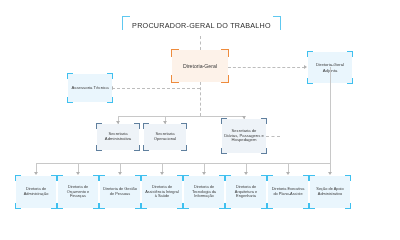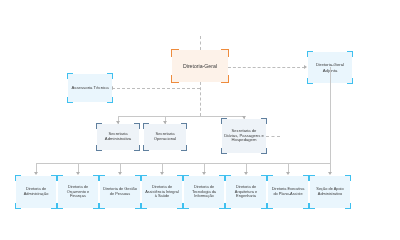--- a/index.html
+++ b/index.html
@@ -73,20 +73,25 @@
   #sec-ope{left:144px;top:124px;width:42px;height:26px;font-size:4.2px;}
   #sec-dia{left:222px;top:119px;width:44px;height:34px;font-size:4.2px;}
 
   .leaf{width:40px;height:32px;font-size:3.9px;top:176px;}
 </style>
 </head>
 <body>
 
 <div id="chart">
 
+  <div class="node" id="title-node">
+    <span class="brk tl"></span>
+    <span class="brk tr"></span>
+    <span class="lbl">PROCURADOR-GERAL DO TRABALHO</span>
+  </div>
 
   <div class="dash-v" style="left:200px;top:36px;height:14px;"></div>
 
   <div class="node" id="dg">
     <span class="brk tl"></span>
     <span class="brk tr"></span>
     <span class="brk bl"></span>
     <span class="brk br"></span>
     <span class="lbl">Diretoria-Geral</span>
   </div>

